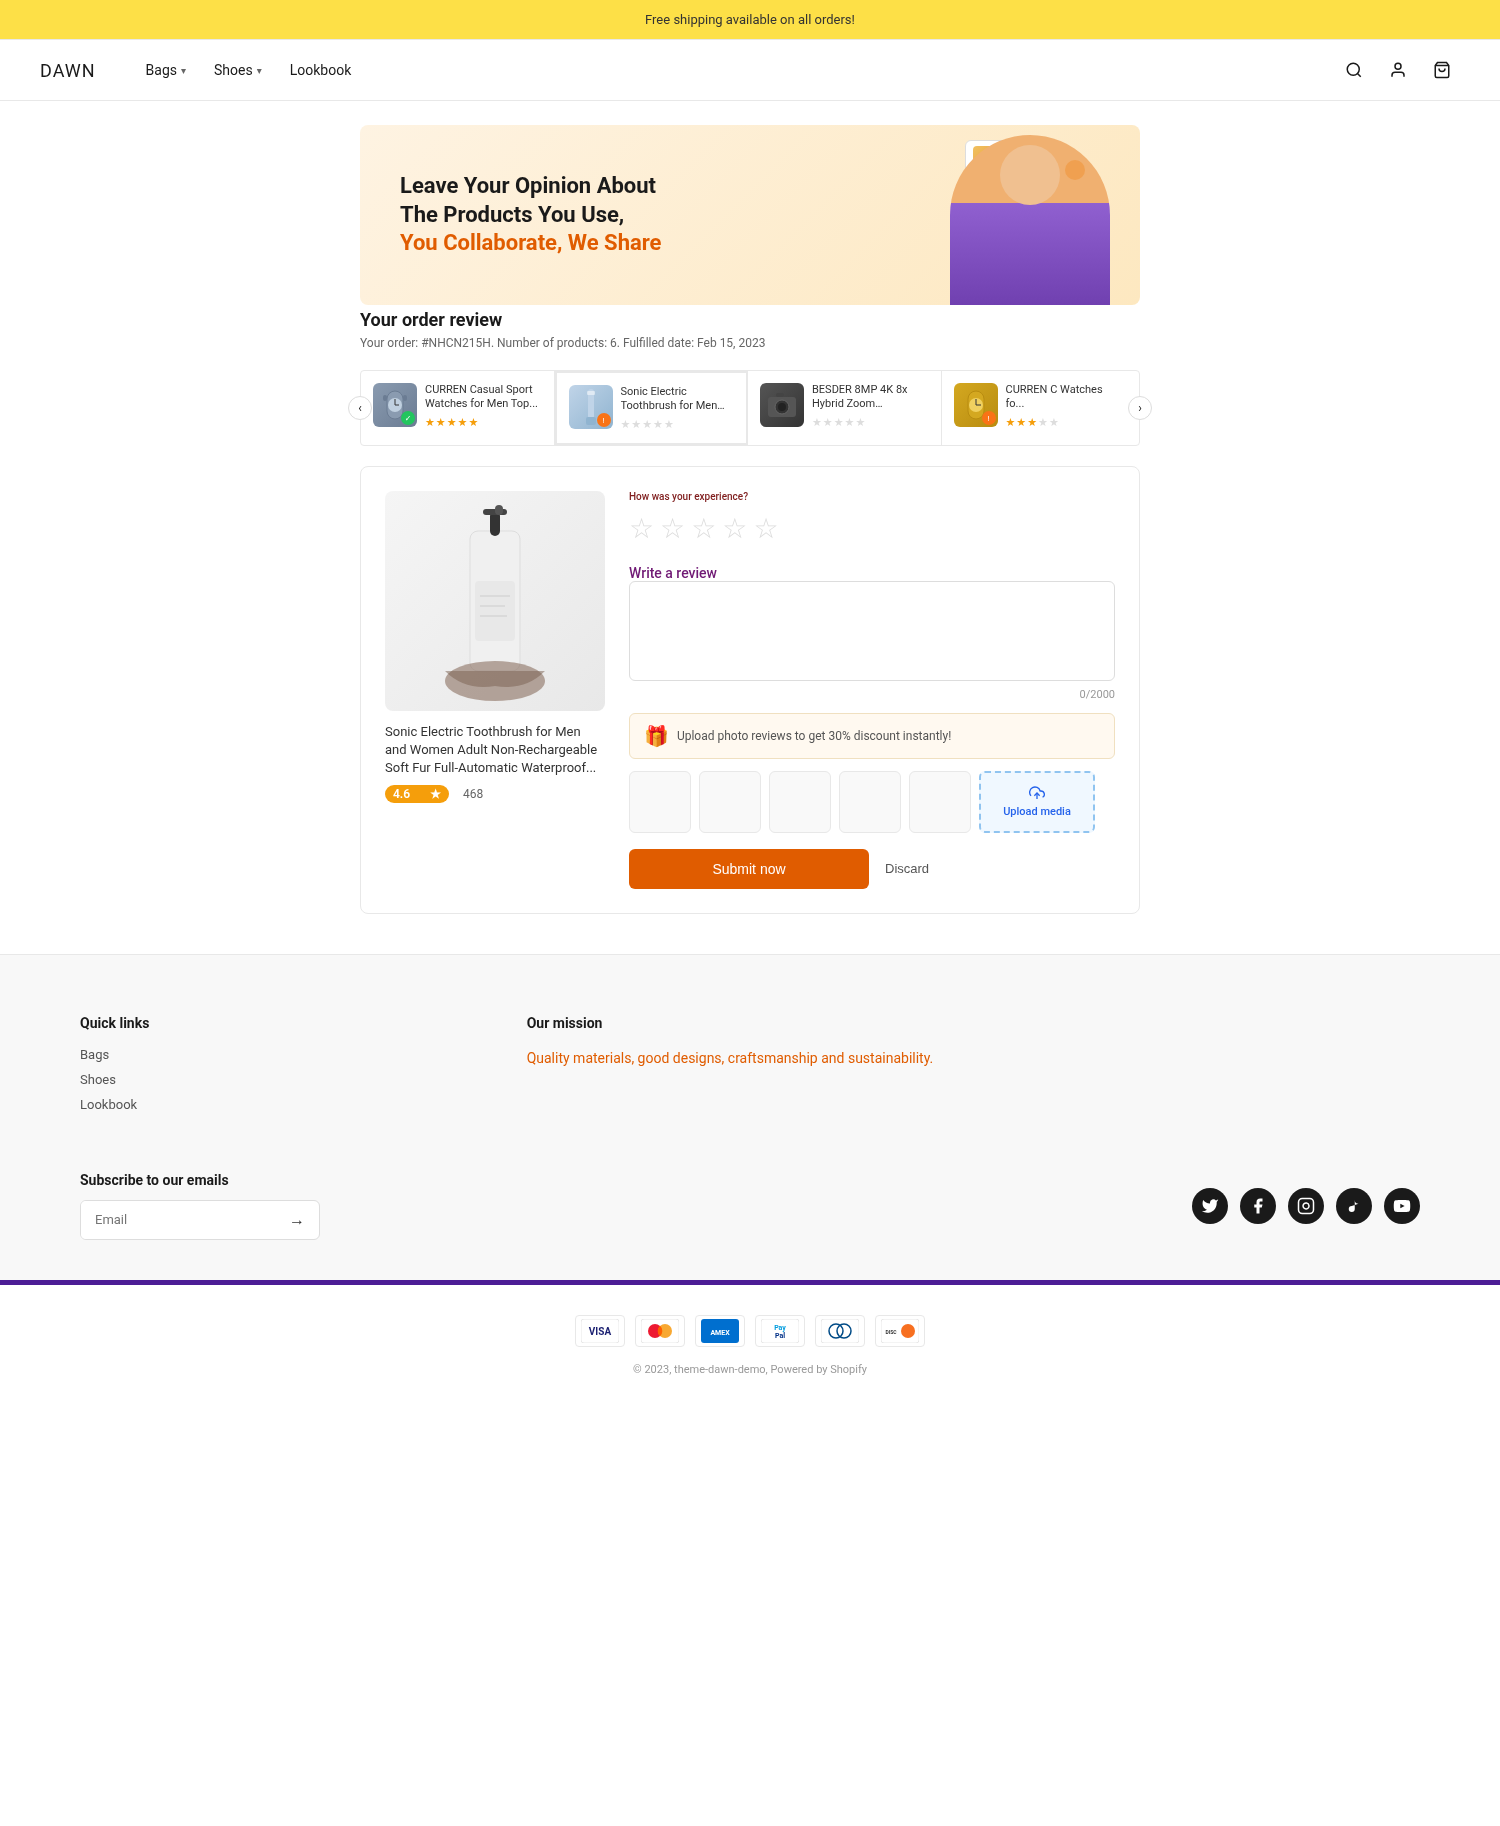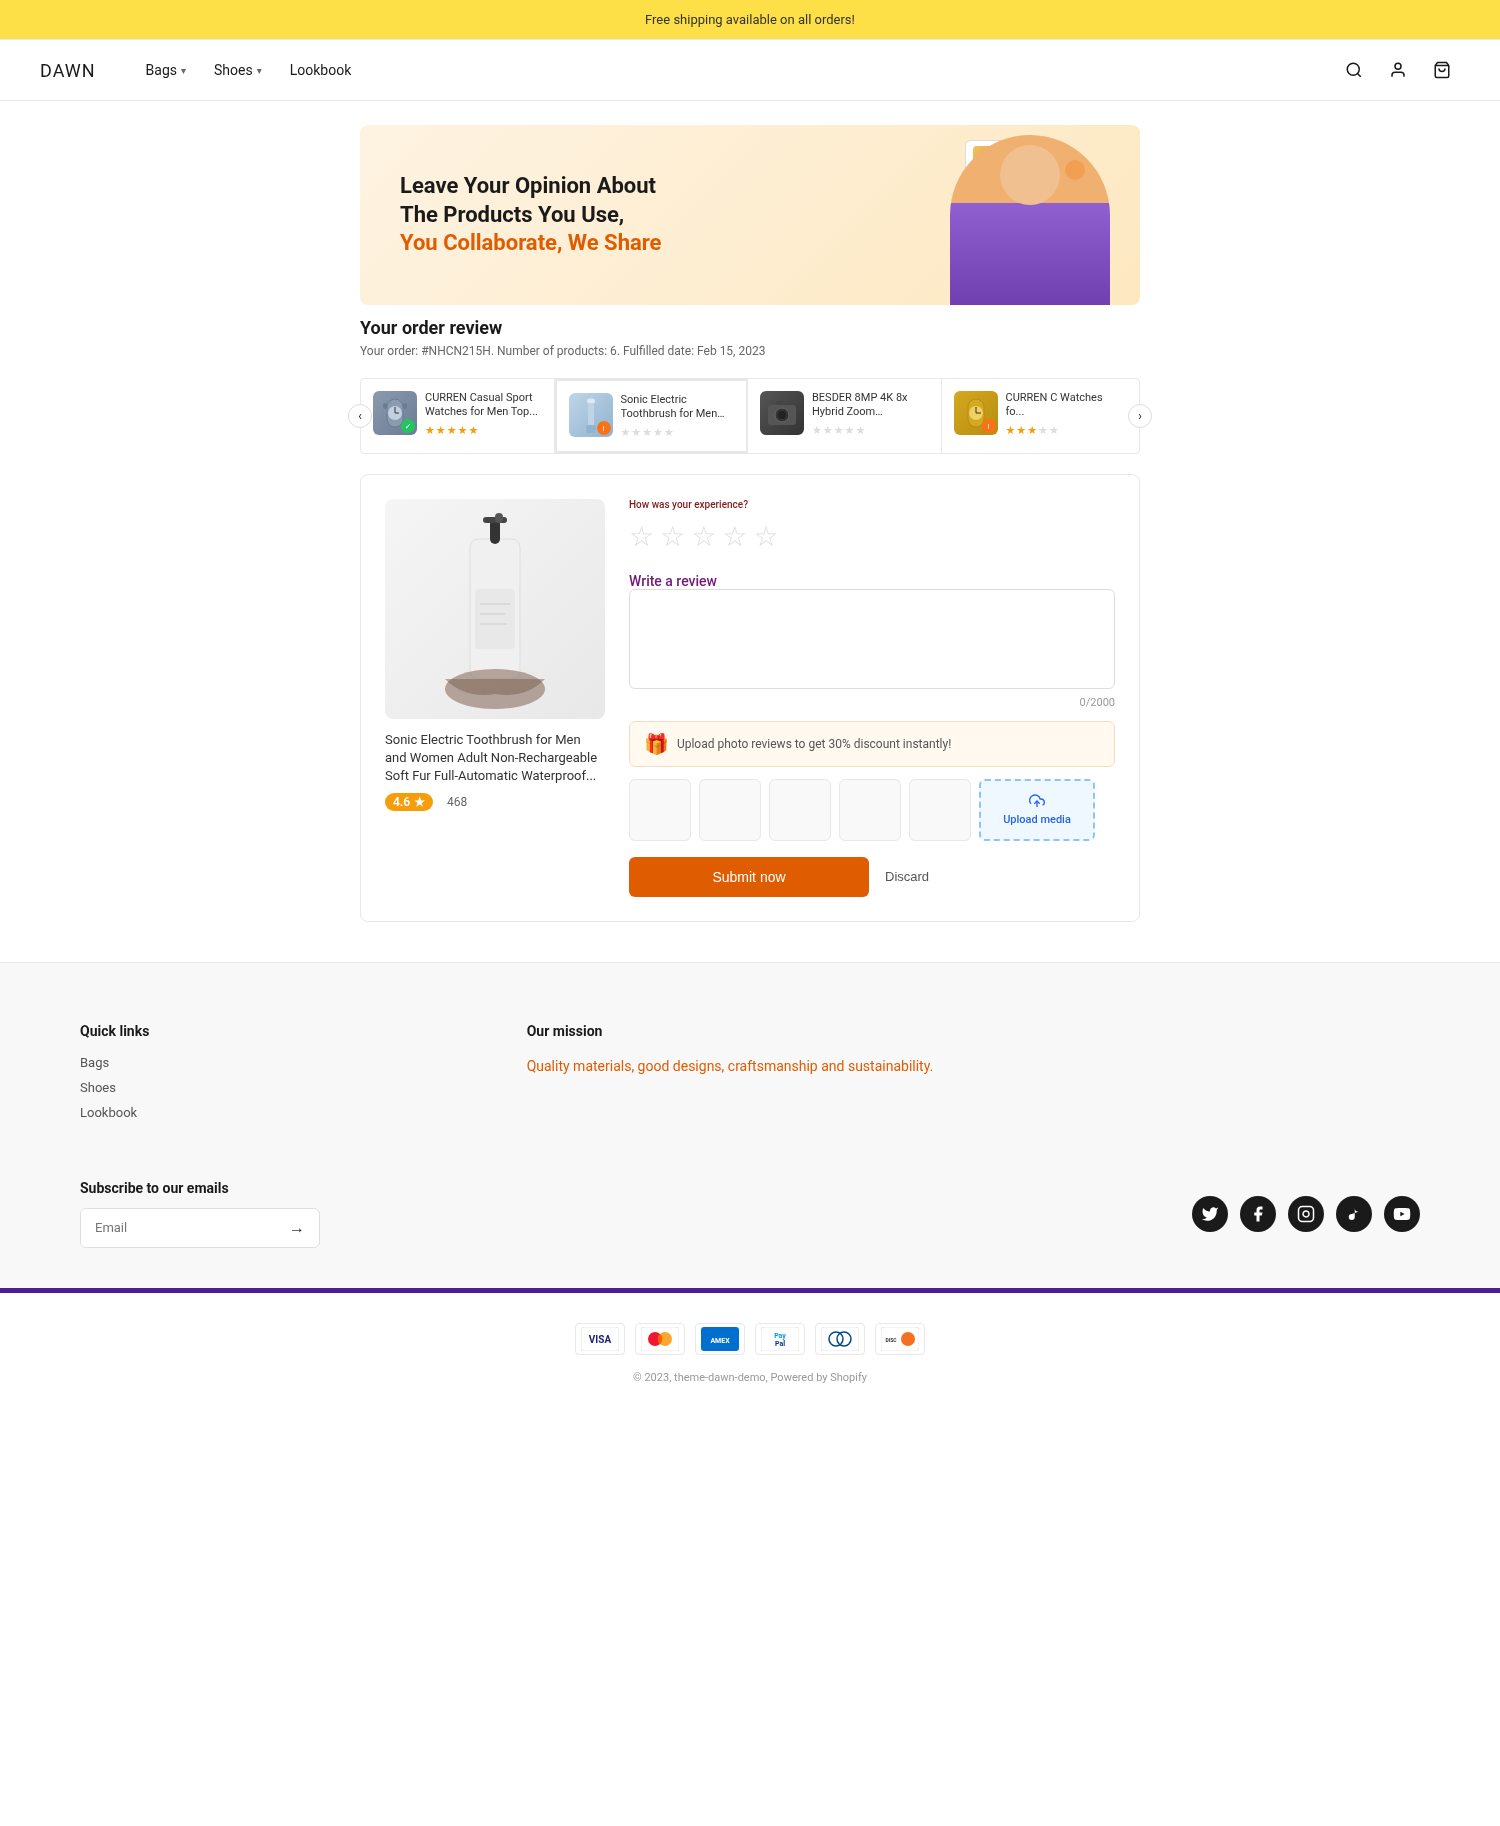--- a/index.html
+++ b/index.html
@@ -59,21 +59,21 @@
       align-items: center;
       justify-content: center;
       cursor: pointer;
       border-radius: 4px;
       font-size: 16px;
       color: #1a1a1a;
     }
 
     
     .hero-banner {
-      margin: 12px auto;
+      margin: 4px auto;
       max-width: 820px;
       background: linear-gradient(135deg, #fef3e2 0%, #fde8c0 100%);
       border-radius: 8px;
       height: 180px;
       display: flex;
       align-items: center;
       padding: 20px 40px;
       position: relative;
       overflow: hidden;
     }
@@ -204,21 +204,21 @@
     }
     .product-preview-name {
       font-size: 13px;
       color: #333;
       line-height: 1.4;
       margin-bottom: 8px;
     }
     .product-rating-badge {
       display: inline-flex;
       align-items: center;
-      gap: 4px;
+      gap: 20px;
       background: #f59e0b;
       color: white;
       padding: 2px 8px;
       border-radius: 20px;
       font-size: 12px;
       font-weight: 600;
     }
     .review-count { color: #666; font-size: 12px; margin-left: 6px; }
 
     .review-form { flex: 1; }

